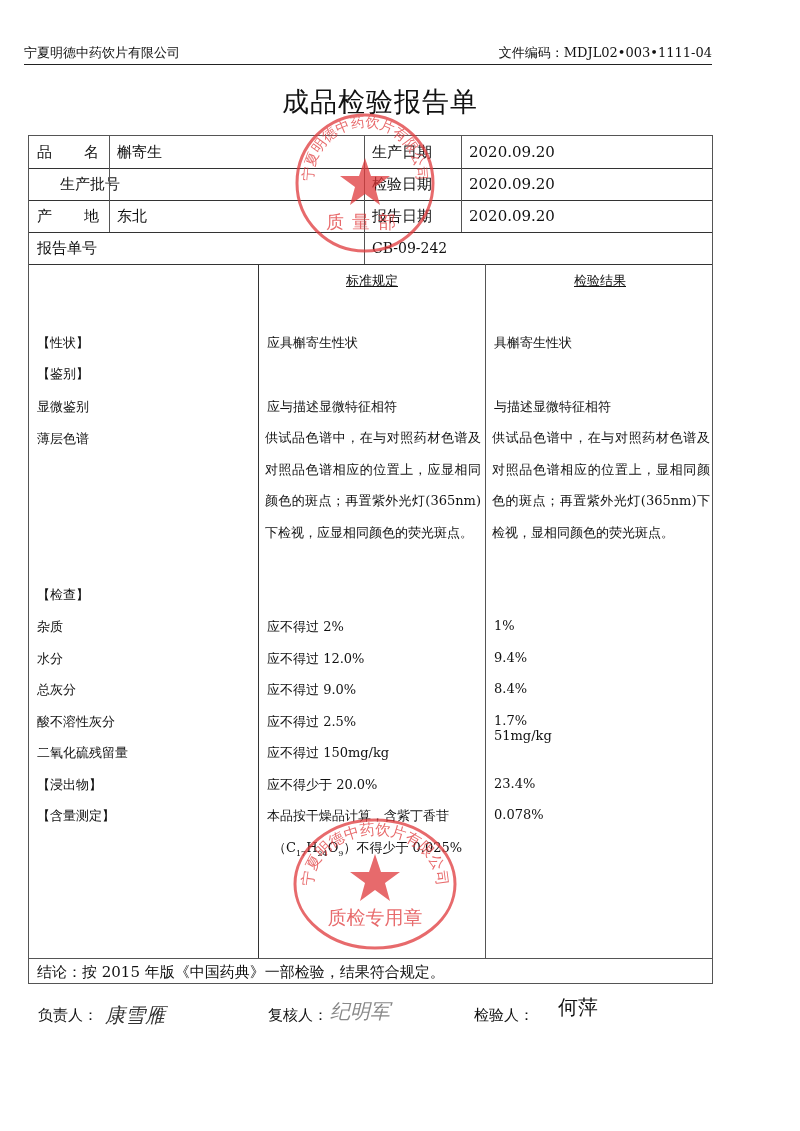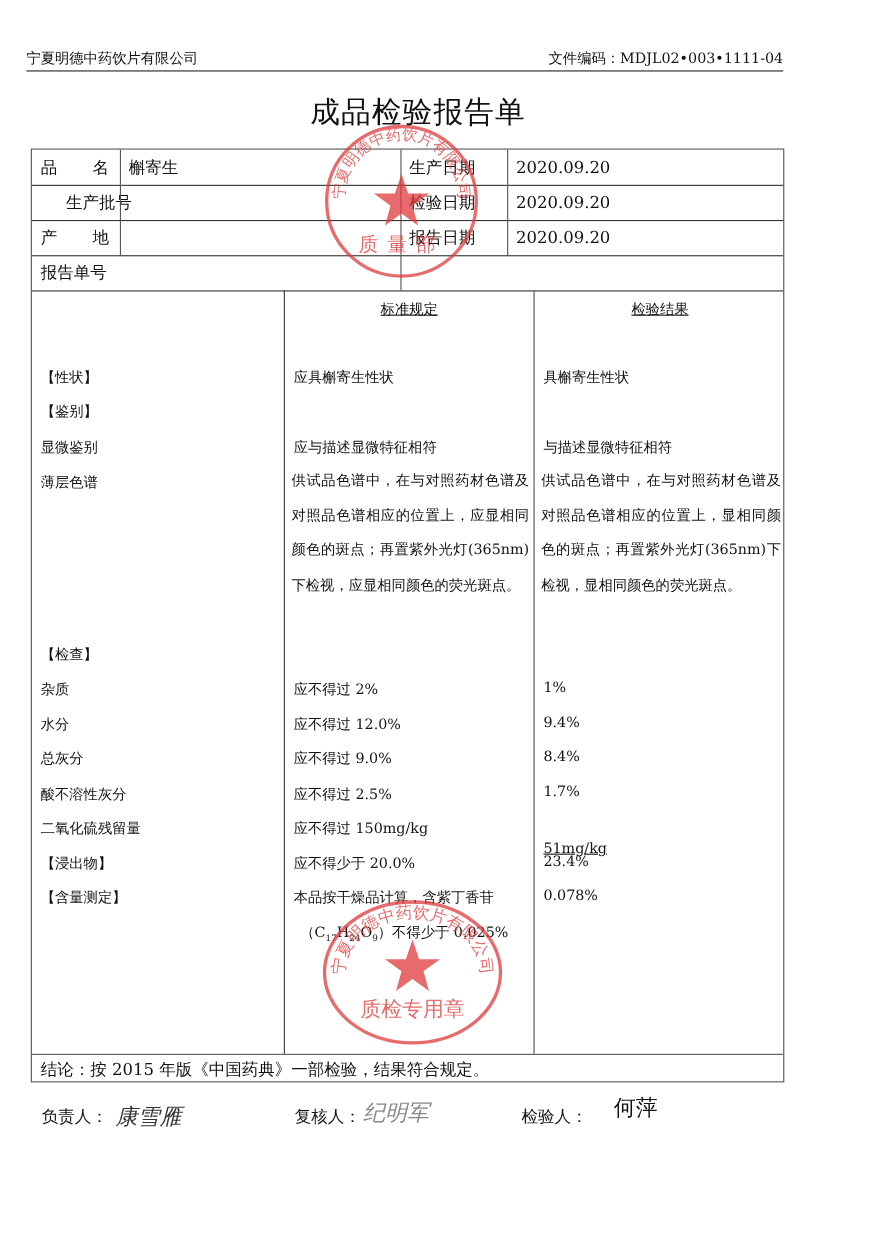--- a/index.html
+++ b/index.html
@@ -61,29 +61,31 @@
     <div class="vline" style="left:432px;"></div>
     <div class="cell" style="left:432px;width:250px;">2020.09.20</div>
   </div>
 
   <div class="row" style="top:64px;height:32px;">
     <div class="cell lbl-spread" style="left:0;width:80px;">
       <span>产</span>
         <span>地</span>
     </div>
     <div class="vline" style="left:80px;"></div>
+    <div class="cell" style="left:80px;width:255px;">东北</div>
     <div class="vline" style="left:335px;"></div>
     <div class="cell" style="left:335px;width:97px;">报告日期</div>
     <div class="vline" style="left:432px;"></div>
     <div class="cell" style="left:432px;width:250px;">2020.09.20</div>
   </div>
 
   <div class="row" style="top:96px;height:32px;">
     <div class="cell" style="left:0;width:335px;">报告单号</div>
     <div class="vline" style="left:335px;"></div>
+    <div class="cell" style="left:335px;width:347px;font-size:14px;">CB-09-242</div>
   </div>
 
   <div class="body-sec">
     <div class="col" style="left:0;width:230px;border-right:1px solid #333;">
       <div class="line" style="top:70px;">【性状】</div>
       <div class="line" style="top:101px;">【鉴别】</div>
       <div class="line" style="top:134px;">显微鉴别</div>
       <div class="line" style="top:166px;">薄层色谱</div>
       <div class="line" style="top:322px;">【检查】</div>
       <div class="line" style="top:354px;">杂质</div>
@@ -112,21 +114,21 @@
     </div>
     <div class="col" style="left:457px;width:228px;">
       <div class="colhead" style="text-align:center;">检验结果</div>
       <div class="line" style="top:70px;">具槲寄生性状</div>
       <div class="line" style="top:134px;">与描述显微特征相符</div>
       <div class="para" style="top:158px;">供试品色谱中，在与对照药材色谱及对照品色谱相应的位置上，显相同颜色的斑点；再置紫外光灯(365nm)下检视，显相同颜色的荧光斑点。</div>
       <div class="line" style="top:354px;">1%</div>
       <div class="line" style="top:386px;">9.4%</div>
       <div class="line" style="top:417px;">8.4%</div>
       <div class="line" style="top:449px;">1.7%</div>
-      <div class="line" style="top:500px;text-decoration:underline;">51mg/kg</div>
+      <div class="line" style="top:464px;">51mg/kg</div>
       <div class="line" style="top:512px;">23.4%</div>
       <div class="line" style="top:543px;">0.078%</div>
     </div>
   </div>
 
   <div class="concl">结论：按 2015 年版《中国药典》一部检验，结果符合规定。</div>
 </div>
 
 <div class="sigs" style="left:38px;">负责人：</div>
 <div class="signame" style="left:105px;top:1002px;font-size:20px;color:#333;">康雪雁</div>

